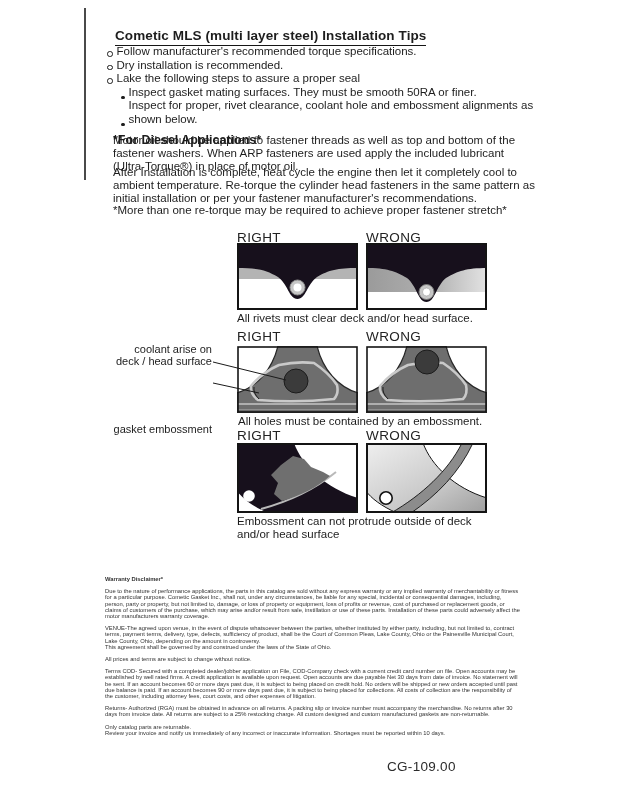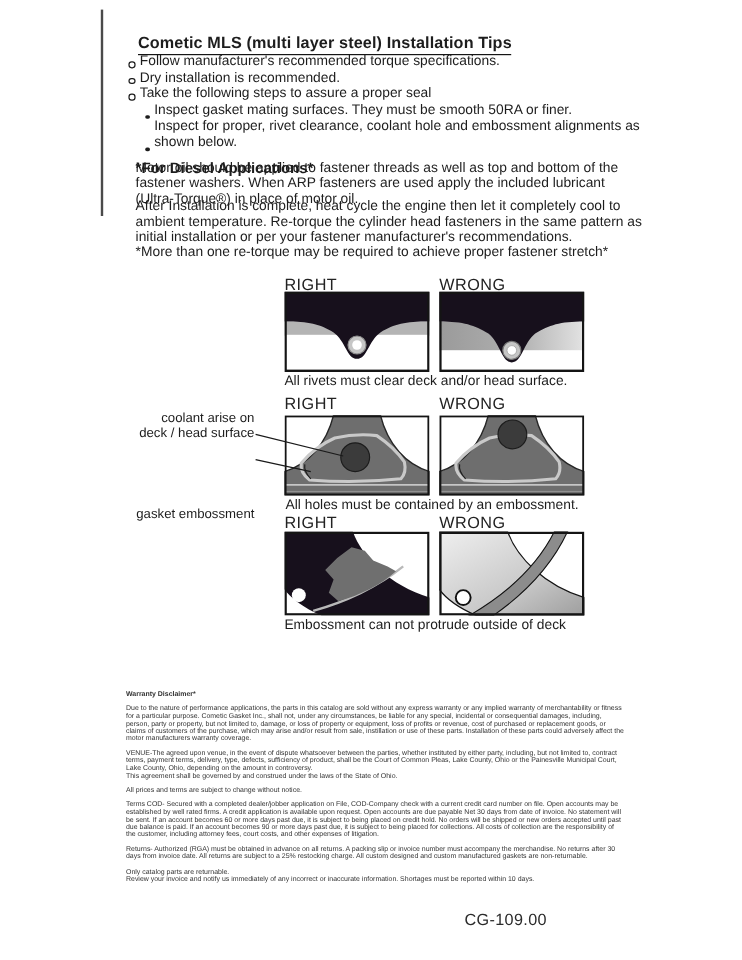--- a/index.html
+++ b/index.html
@@ -44,21 +44,21 @@
     <div class="b-row">
       <span class="b-dot"></span>
       <span>Follow manufacturer's recommended torque specifications.</span>
     </div>
     <div class="b-row">
       <span class="b-dot"></span>
       <span>Dry installation is recommended.</span>
     </div>
     <div class="b-row">
       <span class="b-dot"></span>
-      <span>Take the following steps to assure a proper seal</span>
+      <span>Lake the following steps to assure a proper seal</span>
     </div>
     <div class="sb-row">
       <span class="sb-dot"></span>
       <span>Inspect gasket mating surfaces.  They must be smooth 50RA or finer.</span>
     </div>
     <div class="sb-row">
       <span class="sb-dot"></span>
       <span>Inspect for proper, rivet clearance, coolant hole and embossment alignments as shown below.</span>
     </div>
   </div>
@@ -168,20 +168,21 @@
       <rect x="0" y="0" width="121" height="70" fill="#ffffff"></rect>
       <path d="M0,0 H57 C65,22 88,45 121,55 V70 H31 C15,63 5,55 0,48 Z" fill="url(#g3)" stroke="#141414" stroke-width="1"></path>
       <path d="M96,0 C82,28 56,52 25,70 L45,70 C71,52 93,30 107,0 Z" fill="#8c8c8c" stroke="#111111" stroke-width="0.9"></path>
       <circle cx="20" cy="55" r="6.2" fill="#ffffff" stroke="#111111" stroke-width="1.6"></circle>
       <rect x="1" y="1" width="119" height="68" fill="none" stroke="#141414" stroke-width="2"></rect>
     </svg>
   </div>
 
   <div class="caption" style="top:515px;">
     <div>Embossment can not protrude outside of deck</div>
+    <div>and/or head surface</div>
   </div>
 
   <div class="legal">
     <div class="head">Warranty Disclaimer*</div>
     <div class="p">Due to the nature of performance applications, the parts in this catalog are sold without any express warranty or any implied warranty of merchantability or fitness for a particular purpose.  Cometic Gasket Inc., shall not, under any circumstances, be liable for any special, incidental or consequential damages, including, person, party or property, but not limited to, damage, or loss of property or equipment, loss of profits or revenue, cost of purchased or replacement goods, or claims of customers of the purchase, which may arise and/or result from sale, instillation or use of these parts.  Installation of these parts could adversely affect the motor manufacturers warranty coverage.</div>
     <div class="tight">VENUE-The agreed upon venue, in the event of dispute whatsoever between the parties, whether instituted by either party, including, but not limited to, contract terms, payment terms, delivery, type, defects, sufficiency of product, shall be the Court of Common Pleas, Lake County, Ohio or the Painesville Municipal Court, Lake County, Ohio, depending on the amount in controversy.</div>
     <div class="p">This agreement shall be governed by and construed under the laws of the State of Ohio.</div>
     <div class="p">All prices and terms are subject to change without notice.</div>
     <div class="p">Terms COD- Secured with a completed dealer/jobber application on File, COD-Company check with a current credit card number on file.  Open accounts may be established by well rated firms.  A credit application is available upon request.  Open accounts are due payable Net 30 days from date of invoice.  No statement will be sent.  If an account becomes 60 or more days past due, it is subject to being placed on credit hold.  No orders will be shipped or new orders accepted until past due balance is paid.  If an account becomes 90 or more days past due, it is subject to being placed for collections.  All costs of collection are the responsibility of the customer, including attorney fees, court costs, and other expenses of litigation.</div>
     <div class="p">Returns- Authorized (RGA) must be obtained in advance on all returns.  A packing slip or invoice number must accompany the merchandise.  No returns after 30 days from invoice date.  All returns are subject to a 25% restocking charge.  All custom designed and custom manufactured gaskets are non-returnable.</div>

